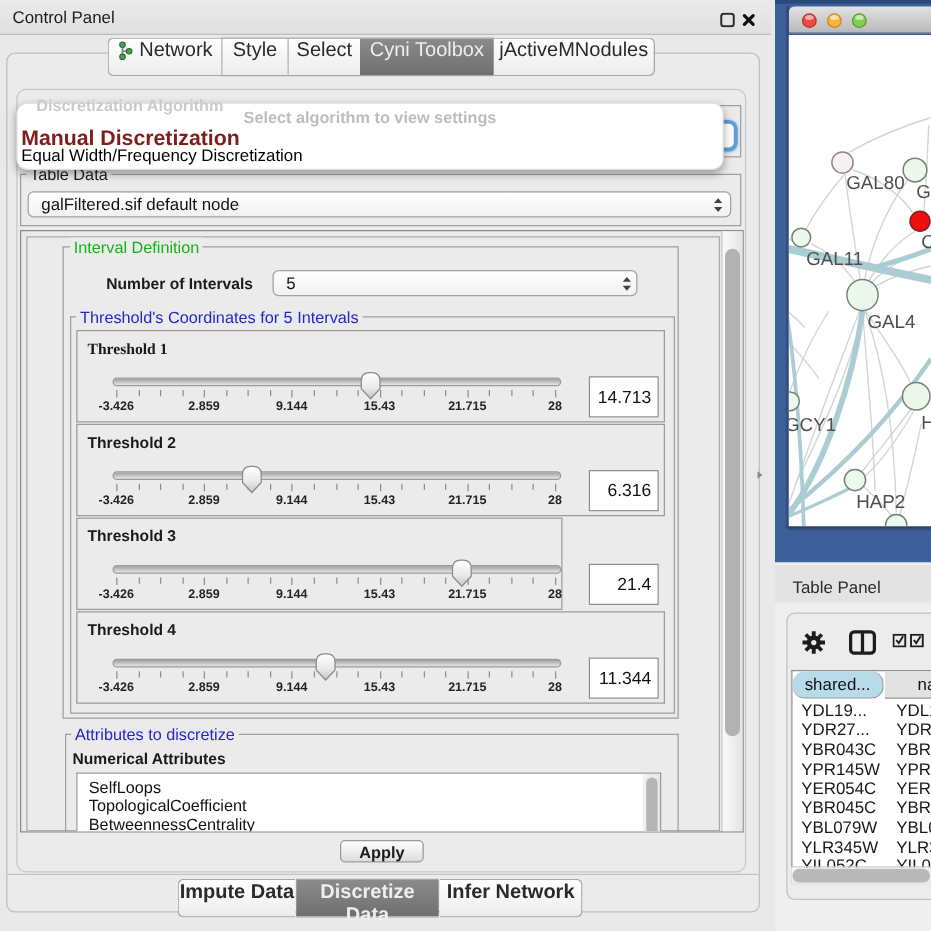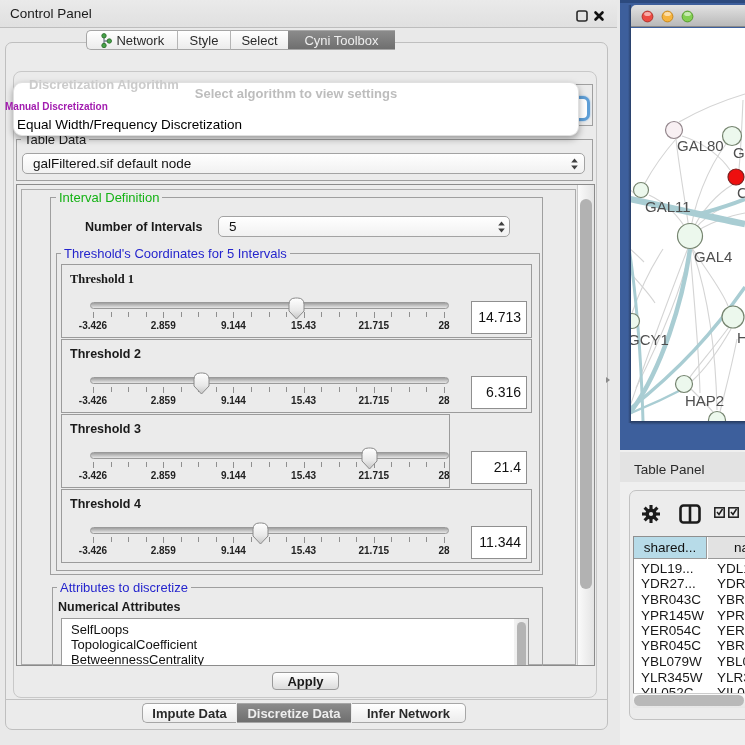--- a/index.html
+++ b/index.html
@@ -3,23 +3,23 @@
 <style>
 * { margin:0; padding:0; box-sizing:border-box; }
 html,body { width:745px; height:745px; overflow:hidden; background:#e9e9e9;
   font-family:"Liberation Sans", sans-serif; }
 .abs { position:absolute; }
 #titlebar { position:absolute; left:0; top:0; width:617px; height:28px;
   background:linear-gradient(#eaeaea,#e0e0e0); border-bottom:1px solid #bdbdbd; }
 #titlebar .t { position:absolute; left:10px; top:6px; font-size:13.5px; color:#1b1b1b; }
 #bigpanel { position:absolute; left:5px; top:42px; width:603px; height:688px;
   background:#ebebeb; border:1px solid #bfbfbf; border-radius:7px; }
-.seg { position:absolute; height:20px; background:linear-gradient(#ffffff,#ececec);
+.seg { position:absolute; height:31px; background:linear-gradient(#ffffff,#ececec);
   border-top:1px solid #a6a6a6; border-bottom:1px solid #a6a6a6; color:#2a2a2a;
-  font-size:13px; text-align:center; line-height:19px; }
+  font-size:16px; text-align:center; line-height:19px; }
 .seg.first { border-left:1px solid #a6a6a6; border-radius:5px 0 0 5px; }
 .seg.last { border-right:1px solid #a6a6a6; border-radius:0 5px 5px 0; }
 .seg.dark { background:linear-gradient(#8b8b8b,#6f6f6f); color:#eeeeee; }
 .seg.sep { border-left:1px solid #b5b5b5; }
 .grp { position:absolute; border:1px solid #9f9f9f; }
 .gtitle { position:absolute; font-size:13px; background:#ebebeb; padding:0 3px; top:-8px; }
 .combo { position:absolute; background:linear-gradient(#ffffff,#f1f1f1);
   border:1px solid #a3a3a3; border-radius:5px; font-size:13.5px; color:#111;
   padding-left:10px; }
 .tblock { position:absolute; border:1px solid #9b9b9b; background:#ebebeb; }
@@ -50,31 +50,32 @@
 <div class="abs" style="left:0;top:30px;width:620px;height:22px;">
 <div class="seg first" style="left:86px;width:91px;"><svg style="vertical-align:-3px" width="13" height="16" viewBox="0 0 13 16">
         <path d="M4 4 L4 13.5 M4 9 L9 9" stroke="#76828e" stroke-width="1.3" fill="none"></path>
         <circle cx="4" cy="3.8" r="2.2" fill="#46a347" stroke="#2d6e2e" stroke-width="0.9"></circle>
         <circle cx="9.3" cy="9" r="2.2" fill="#46a347" stroke="#2d6e2e" stroke-width="0.9"></circle>
         <circle cx="4" cy="13.5" r="2.2" fill="#46a347" stroke="#2d6e2e" stroke-width="0.9"></circle>
       </svg> Network</div>
 <div class="seg sep" style="left:177px;width:53px;">Style</div>
 <div class="seg sep" style="left:230px;width:58px;">Select</div>
 <div class="seg dark" style="left:288px;width:107px;">Cyni Toolbox</div>
+<div class="seg last" style="left:395px;width:129px;">jActiveMNodules</div>
 </div>
 
 <div class="abs" style="left:13px;top:71px;width:584px;height:627px;border:1px solid #c8c8c8;border-radius:8px;"></div>
 <div class="grp" style="left:22px;top:84px;width:571px;height:42px;"></div>
 <div class="abs" style="left:26px;top:77px;font-size:13px;font-weight:bold;color:#cbcbcb;padding:0 3px;z-index:30;">Discretization Algorithm</div>
 <div class="abs" style="left:560px;top:96px;width:30px;height:25px;border:3px solid #5e9ed6;border-radius:7px;background:#fff;box-shadow:0 0 2px #7ab0e0;"></div>
 
 <div class="abs" style="left:13px;top:82px;width:566px;height:54px;background:#ffffff;
  border-radius:9px; box-shadow:0 3px 7px rgba(0,0,0,0.35); border:1px solid #e0e0e0;z-index:20;"></div>
 <div class="abs" style="left:13px;top:86px;width:566px;text-align:center;font-size:13px;font-weight:bold;color:#bdbdbd;z-index:21;">Select algorithm to view settings</div>
-<div class="abs" style="left:5px;top:101px;font-size:10px;font-weight:bold;color:#a21caf;z-index:21;">Manual Discretization</div>
+<div class="abs" style="left:17px;top:101px;font-size:17px;font-weight:bold;color:#7f1d1d;z-index:21;">Manual Discretization</div>
 <div class="abs" style="left:17px;top:117px;font-size:13.5px;color:#000;z-index:21;">Equal Width/Frequency Discretization</div>
 
 <div class="grp" style="left:16px;top:139px;width:577px;height:42px;">
   <div class="gtitle" style="left:4px;color:#1a1a1a;">Table Data</div>
 </div>
 <div class="combo" style="left:22px;top:153px;width:563px;height:21px;line-height:19px;">galFiltered.sif default node</div>
 <svg class="abs" style="left:570px;top:158px;" width="9" height="12" viewBox="0 0 9 12">
 <path d="M4.5 0.5 L7.8 4.4 L1.2 4.4 Z" fill="#404040"></path>
     <path d="M4.5 11.5 L7.8 7.6 L1.2 7.6 Z" fill="#404040"></path>
   </svg>
@@ -389,21 +390,21 @@
   <rect x="1.5" y="1.5" width="19" height="17" rx="3" fill="none" stroke="#1c1c1c" stroke-width="2.6"></rect>
   <line x1="11" y1="2" x2="11" y2="18" stroke="#1c1c1c" stroke-width="2.6"></line>
 </svg>
 <svg class="abs" style="left:714px;top:507px;" width="26" height="11" viewBox="0 0 26 11">
   <rect x="0.8" y="0.8" width="9.4" height="9.4" fill="none" stroke="#1c1c1c" stroke-width="1.5"></rect>
   <path d="M3 5 L5 7.5 L8.5 2" fill="none" stroke="#1c1c1c" stroke-width="1.5"></path>
   <rect x="14.8" y="0.8" width="9.4" height="9.4" fill="none" stroke="#1c1c1c" stroke-width="1.5"></rect>
   <path d="M17 5 L19 7.5 L22.5 2" fill="none" stroke="#1c1c1c" stroke-width="1.5"></path>
 </svg>
 <div class="abs" style="left:633px;top:536px;width:112px;height:172px;background:#ffffff;border-top:1px solid #8f8f8f;border-left:1px solid #8f8f8f;overflow:hidden;font-size:13.5px;color:#111;">
-  <div style="position:absolute;left:0;top:0;width:73px;height:22px;background:#b7dbe8;border-right:1px solid #9a9a9a;border-bottom:1px solid #9a9a9a;text-align:center;line-height:21px;">shared...</div>
+  <div style="position:absolute;left:0;top:0;width:73px;height:22px;background:#b7dbe8;border-right:1px solid #9a9a9a;border-bottom:1px solid #9a9a9a;text-align:center;line-height:21px;border-radius:10px;">shared...</div>
   <div style="position:absolute;left:74px;top:0;width:100px;height:22px;background:#e2e2e2;border-bottom:1px solid #9a9a9a;padding-left:26px;line-height:21px;">na</div>
 </div>
 
 <div class="abs" style="left:641px;top:561px;font-size:13.5px;color:#181818;">YDL19...</div>
 <div class="abs" style="left:717px;top:561px;width:28px;overflow:hidden;font-size:13.5px;color:#181818;">YDL1</div>
 <div class="abs" style="left:641px;top:576px;font-size:13.5px;color:#181818;">YDR27...</div>
 <div class="abs" style="left:717px;top:576px;width:28px;overflow:hidden;font-size:13.5px;color:#181818;">YDR2</div>
 <div class="abs" style="left:641px;top:592px;font-size:13.5px;color:#181818;">YBR043C</div>
 <div class="abs" style="left:717px;top:592px;width:28px;overflow:hidden;font-size:13.5px;color:#181818;">YBR0</div>
 <div class="abs" style="left:641px;top:608px;font-size:13.5px;color:#181818;">YPR145W</div>

